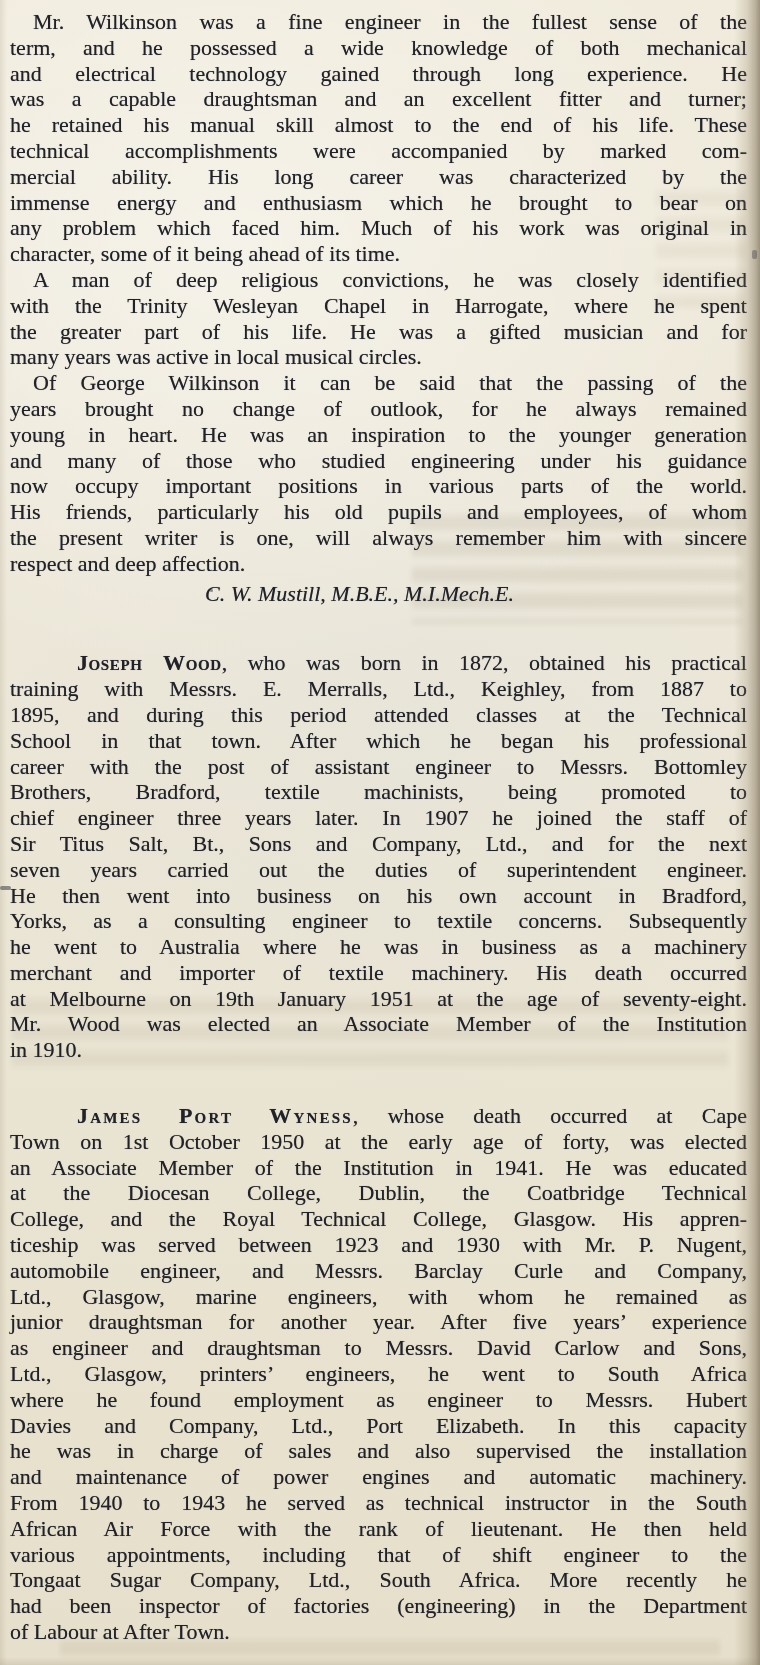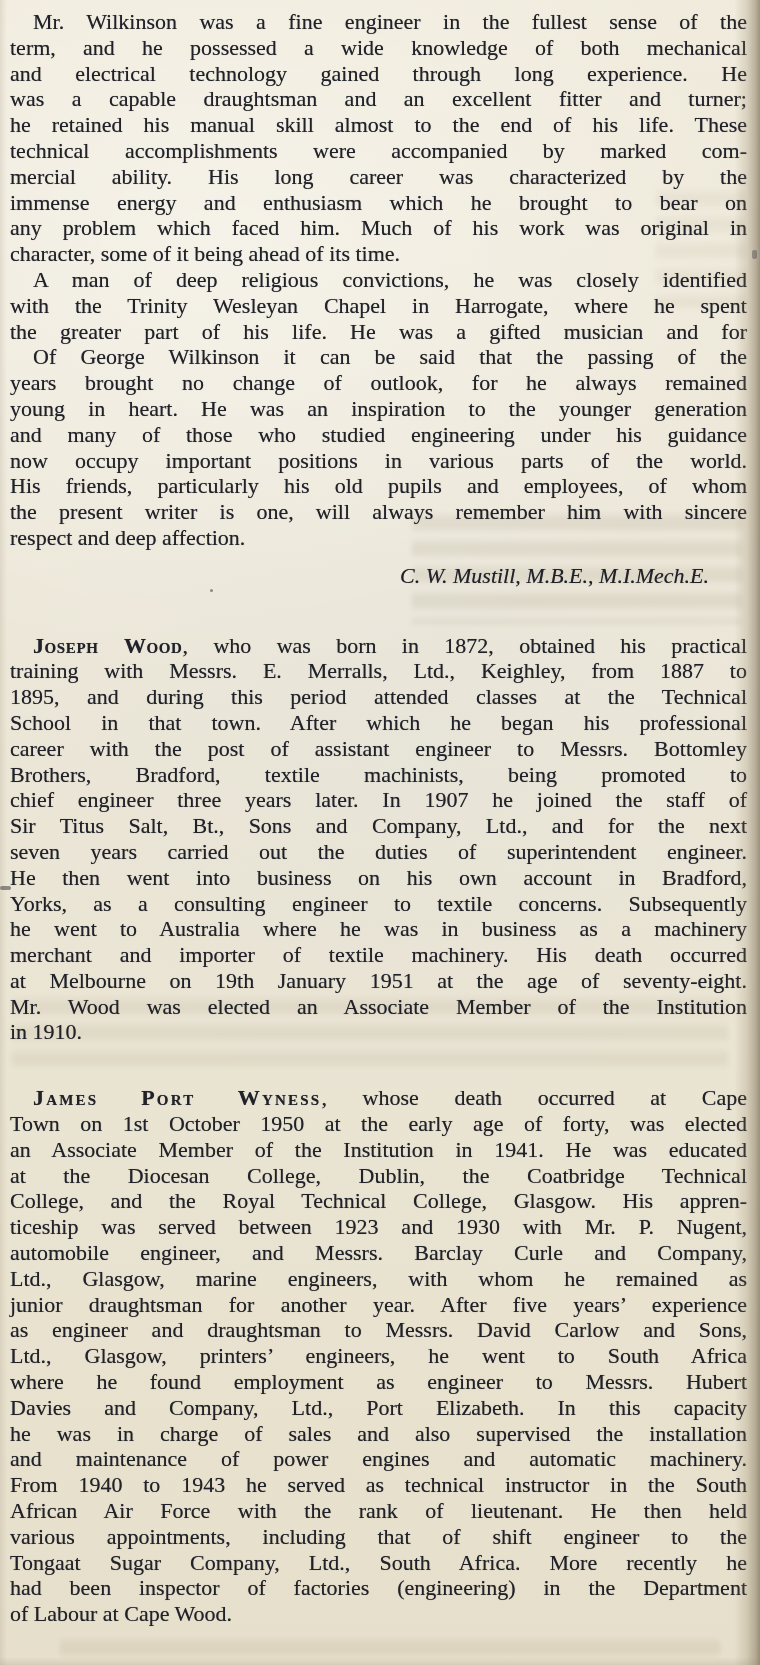--- a/index.html
+++ b/index.html
@@ -38,24 +38,24 @@
     padding: 9px 13px 0 10px;
     font-size: 22px;
     line-height: 25.8px;
     color: #212229;
     text-shadow: 0 0 0.7px rgba(33,34,41,0.55);
   }
   .line { text-align: justify; text-align-last: justify; }
   .line.last { text-align-last: left; }
   .line.first { padding-left: 23px; }
   .sec { margin: 0; }
-  .sec-3 { margin-top: 12px; text-align: right; padding-right: 38px; font-style: italic; }
+  .sec-3 { margin-top: 4px; text-align: center; padding-right: 38px; font-style: italic; }
   .sec-4 { margin-top: 44px; }
   .sec-5 { margin-top: 40px; }
-  .obit-name { font-variant: small-caps; font-weight: 700; letter-spacing: 0.6px; }
+  .obit-name { font-variant: small-caps; font-weight: 700; letter-spacing: 0.6px; margin-left: 44px; }
   .obit-name.wide { letter-spacing: 2.2px; word-spacing: 5px; }
 
   
   .edge-right {
     position: absolute; z-index: 3; top: 0; right: 0; bottom: 0; width: 26px;
     background: linear-gradient(to right,
       rgba(160,145,115,0) 0%,
       rgba(150,134,104,0.25) 50%,
       rgba(122,107,80,0.45) 82%,
       rgba(100,87,64,0.60) 100%);
@@ -92,20 +92,21 @@
         <div class="line">technical accomplishments were accompanied by marked com-</div>
         <div class="line">mercial ability. His long career was characterized by the</div>
         <div class="line">immense energy and enthusiasm which he brought to bear on</div>
         <div class="line">any problem which faced him. Much of his work was original in</div>
         <div class="line last">character, some of it being ahead of its time.</div>
       </div>
       <div class="sec sec-1">
         <div class="line first">A man of deep religious convictions, he was closely identified</div>
         <div class="line">with the Trinity Wesleyan Chapel in Harrogate, where he spent</div>
         <div class="line">the greater part of his life. He was a gifted musician and for</div>
+        <div class="line last">many years was active in local musical circles.</div>
       </div>
       <div class="sec sec-2">
         <div class="line first">Of George Wilkinson it can be said that the passing of the</div>
         <div class="line">years brought no change of outlook, for he always remained</div>
         <div class="line">young in heart. He was an inspiration to the younger generation</div>
         <div class="line">and many of those who studied engineering under his guidance</div>
         <div class="line">now occupy important positions in various parts of the world.</div>
         <div class="line">His friends, particularly his old pupils and employees, of whom</div>
         <div class="line">the present writer is one, will always remember him with sincere</div>
         <div class="line last">respect and deep affection.</div>
@@ -143,21 +144,21 @@
         <div class="line">Ltd., Glasgow, printers’ engineers, he went to South Africa</div>
         <div class="line">where he found employment as engineer to Messrs. Hubert</div>
         <div class="line">Davies and Company, Ltd., Port Elizabeth. In this capacity</div>
         <div class="line">he was in charge of sales and also supervised the installation</div>
         <div class="line">and maintenance of power engines and automatic machinery.</div>
         <div class="line">From 1940 to 1943 he served as technical instructor in the South</div>
         <div class="line">African Air Force with the rank of lieutenant. He then held</div>
         <div class="line">various appointments, including that of shift engineer to the</div>
         <div class="line">Tongaat Sugar Company, Ltd., South Africa. More recently he</div>
         <div class="line">had been inspector of factories (engineering) in the Department</div>
-        <div class="line last">of Labour at Cape Wood.</div>
+        <div class="line last">of Labour at After Town.</div>
       </div>
     </div>
 
   <div class="edge-right"></div>
   <div class="edge-left"></div>
   <div class="edge-bottom"></div>
   <div class="speck speck-1"></div>
   <div class="speck speck-2"></div>
   <div class="speck speck-3"></div>
 </div>

